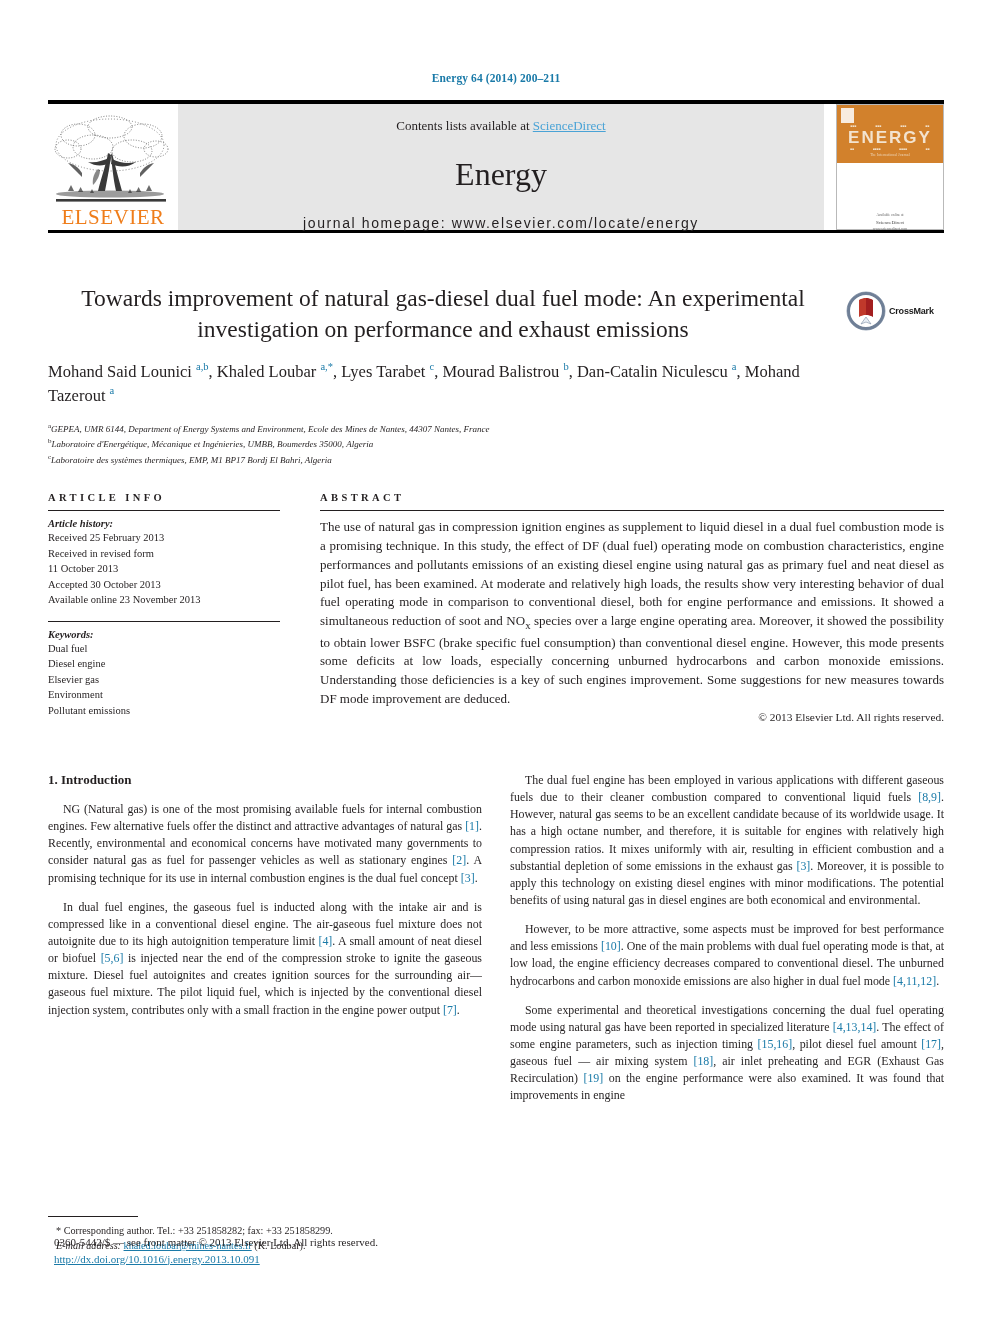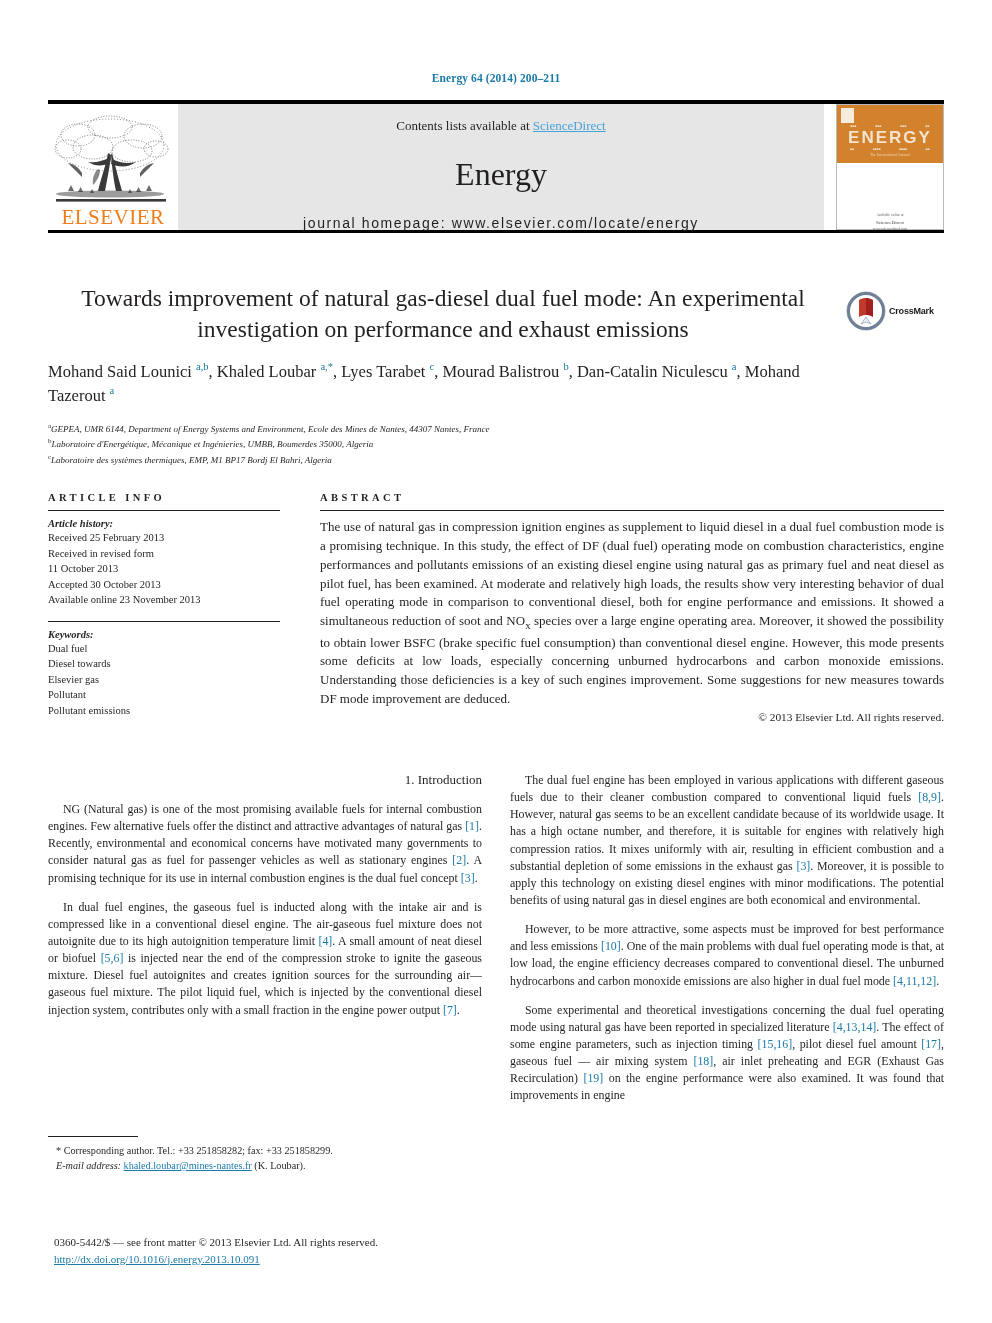--- a/index.html
+++ b/index.html
@@ -301,41 +301,40 @@
     width: 896px;
     display: flex;
   }
   .bcol {
     width: 434px;
     flex: 0 0 434px;
   }
   .bcol-gap { flex: 0 0 28px; }
   .sec-title {
     font-size: 13px;
-    font-weight: normal;
+    font-weight: bold;
     color: #231f20;
     margin: 0 0 13px 0;
     font-family: "Liberation Serif", serif;
-    text-align: right;
   }
   p.body {
     font-size: 11.9px;
     line-height: 1.44;
     text-align: justify;
     margin: 0;
     text-indent: 15px;
     color: #231f20;
   }
   p.body + p.body { margin-top: 12px; }
   .ref { color: #1a7aa8; }
 
   
   .footnote {
     position: absolute;
-    top: 1136px;
+    top: 1216px;
     left: 48px;
     width: 434px;
   }
   .fn-rule {
     width: 90px;
     border-top: 1.1px solid #231f20;
     margin-bottom: 6px;
   }
   .fn-line {
     font-size: 10.2px;
@@ -476,23 +475,23 @@
           <div class="info-line">Received 25 February 2013</div>
           <div class="info-line">Received in revised form</div>
           <div class="info-line">11 October 2013</div>
           <div class="info-line">Accepted 30 October 2013</div>
           <div class="info-line">Available online 23 November 2013</div>
         </div>
       <hr class="hrule thin">
       <div class="info-sub">Keywords:</div>
       <div>
           <div class="info-line">Dual fuel</div>
-          <div class="info-line">Diesel towards</div>
+          <div class="info-line">Diesel engine</div>
           <div class="info-line">Elsevier gas</div>
-          <div class="info-line">Pollutant</div>
+          <div class="info-line">Environment</div>
           <div class="info-line">Pollutant emissions</div>
         </div>
     </div>
 
     <div class="col-gap"></div>
 
     <div class="col-abstract">
       <div class="sec-head">ABSTRACT</div>
       <hr class="hrule">
       <div class="abstract-text">The use of natural gas in compression ignition engines as supplement to liquid diesel in a dual fuel combustion mode is a promising technique. In this study, the effect of DF (dual fuel) operating mode on combustion characteristics, engine performances and pollutants emissions of an existing diesel engine using natural gas as primary fuel and neat diesel as pilot fuel, has been examined. At moderate and relatively high loads, the results show very interesting behavior of dual fuel operating mode in comparison to conventional diesel, both for engine performance and emissions. It showed a simultaneous reduction of soot and NO<sub>x</sub> species over a large engine operating area. Moreover, it showed the possibility to obtain lower BSFC (brake specific fuel consumption) than conventional diesel engine. However, this mode presents some deficits at low loads, especially concerning unburned hydrocarbons and carbon monoxide emissions. Understanding those deficiencies is a key of such engines improvement. Some suggestions for new measures towards DF mode improvement are deduced.</div>

